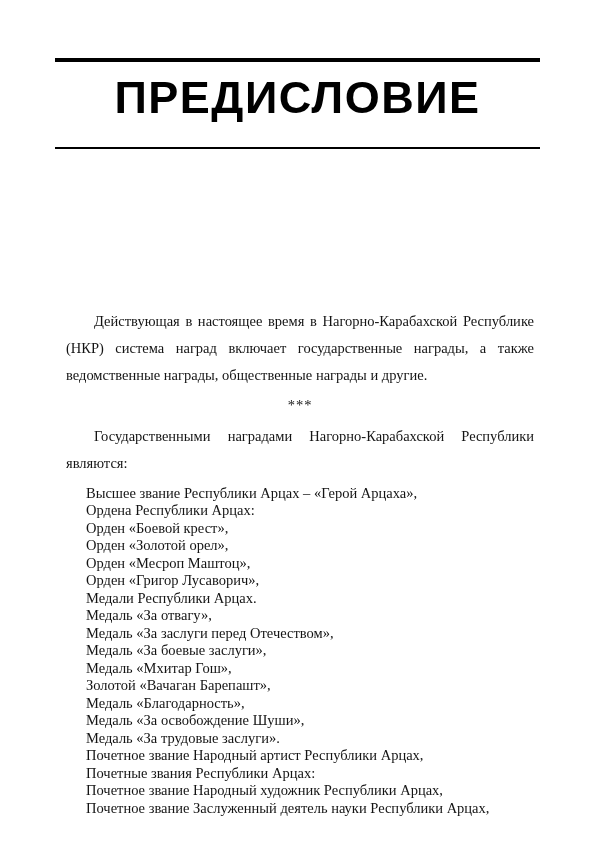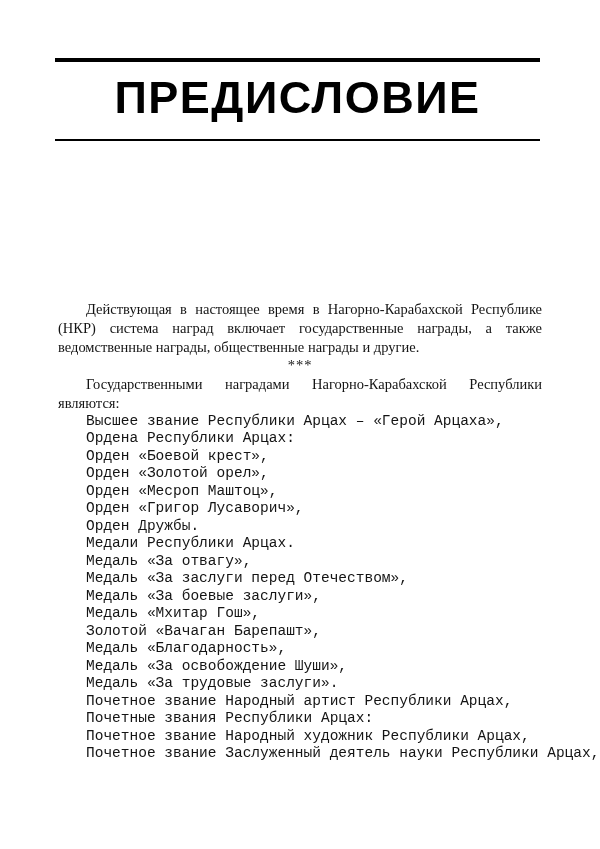--- a/index.html
+++ b/index.html
@@ -46,55 +46,54 @@
   }
   .page-title {
     font-family: "Liberation Sans", "DejaVu Sans", sans-serif;
     font-weight: bold;
     font-size: 45px;
     line-height: 62px;
     letter-spacing: 1.5px;
     text-align: center;
     color: #000000;
     margin: 0;
-    padding: 5px 0 10px 0;
+    padding: 5px 0 18px 0;
     white-space: nowrap;
   }
 
   
   .body-block {
     position: absolute;
     left: 58px;
     top: 300px;
     width: 484px;
   }
   .para {
-    margin: 0;
+    margin: 8px;
     font-size: 14.5px;
-    line-height: 19px;
+    line-height: 27px;
     text-align: justify;
     text-justify: inter-word;
     text-indent: 28px;
     hyphens: none;
   }
   .para.last-justify {
     text-align-last: left;
   }
   .separator {
     margin: 0;
     font-size: 14.5px;
     line-height: 17.5px;
     text-align: center;
     letter-spacing: 1px;
   }
   .awards-list {
     list-style: none;
     margin: 0;
     padding: 0;
-    font-family: Liberation Mono, monospace;
   }
   .award-item {
     margin: 0;
     padding: 0 0 0 28px;
     font-size: 14.5px;
     line-height: 17.5px;
     text-align: left;
     white-space: nowrap;
   }
 </style>
@@ -117,21 +116,20 @@
 
     <p class="para last-justify">Государственными наградами Нагорно-Карабахской Республики являются:</p>
 
     <ul class="awards-list">
       <li class="award-item">Высшее звание Республики Арцах – «Герой Арцаха»,</li>
       <li class="award-item">Ордена Республики Арцах:</li>
       <li class="award-item">Орден «Боевой крест»,</li>
       <li class="award-item">Орден «Золотой орел»,</li>
       <li class="award-item">Орден «Месроп Маштоц»,</li>
       <li class="award-item">Орден «Григор Лусаворич»,</li>
-      <li class="award-item">Орден Дружбы.</li>
       <li class="award-item">Медали Республики Арцах.</li>
       <li class="award-item">Медаль «За отвагу»,</li>
       <li class="award-item">Медаль «За заслуги перед Отечеством»,</li>
       <li class="award-item">Медаль «За боевые заслуги»,</li>
       <li class="award-item">Медаль «Мхитар Гош»,</li>
       <li class="award-item">Золотой «Вачаган Барепашт»,</li>
       <li class="award-item">Медаль «Благодарность»,</li>
       <li class="award-item">Медаль «За освобождение Шуши»,</li>
       <li class="award-item">Медаль «За трудовые заслуги».</li>
       <li class="award-item">Почетное звание Народный артист Республики Арцах,</li>

